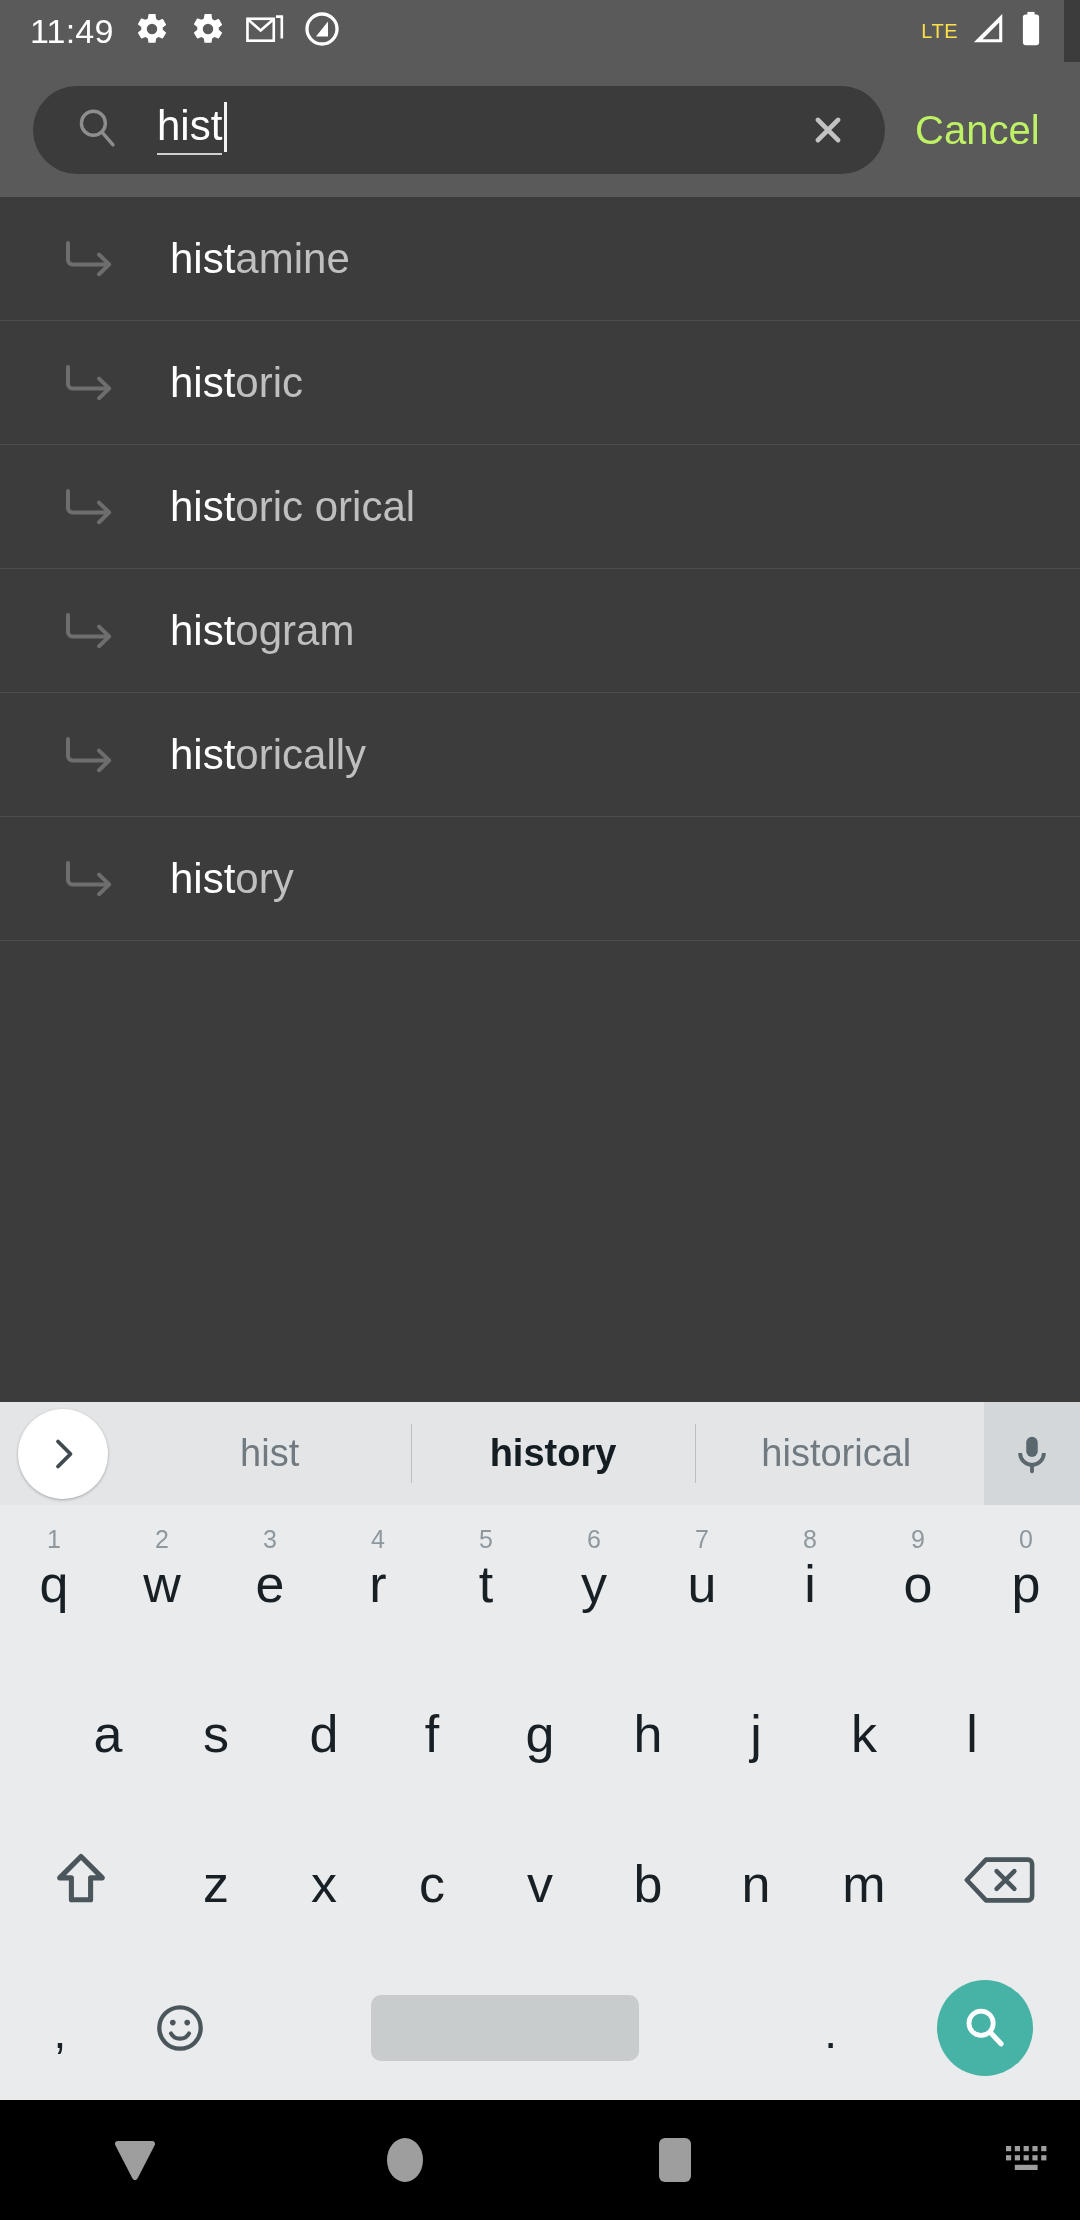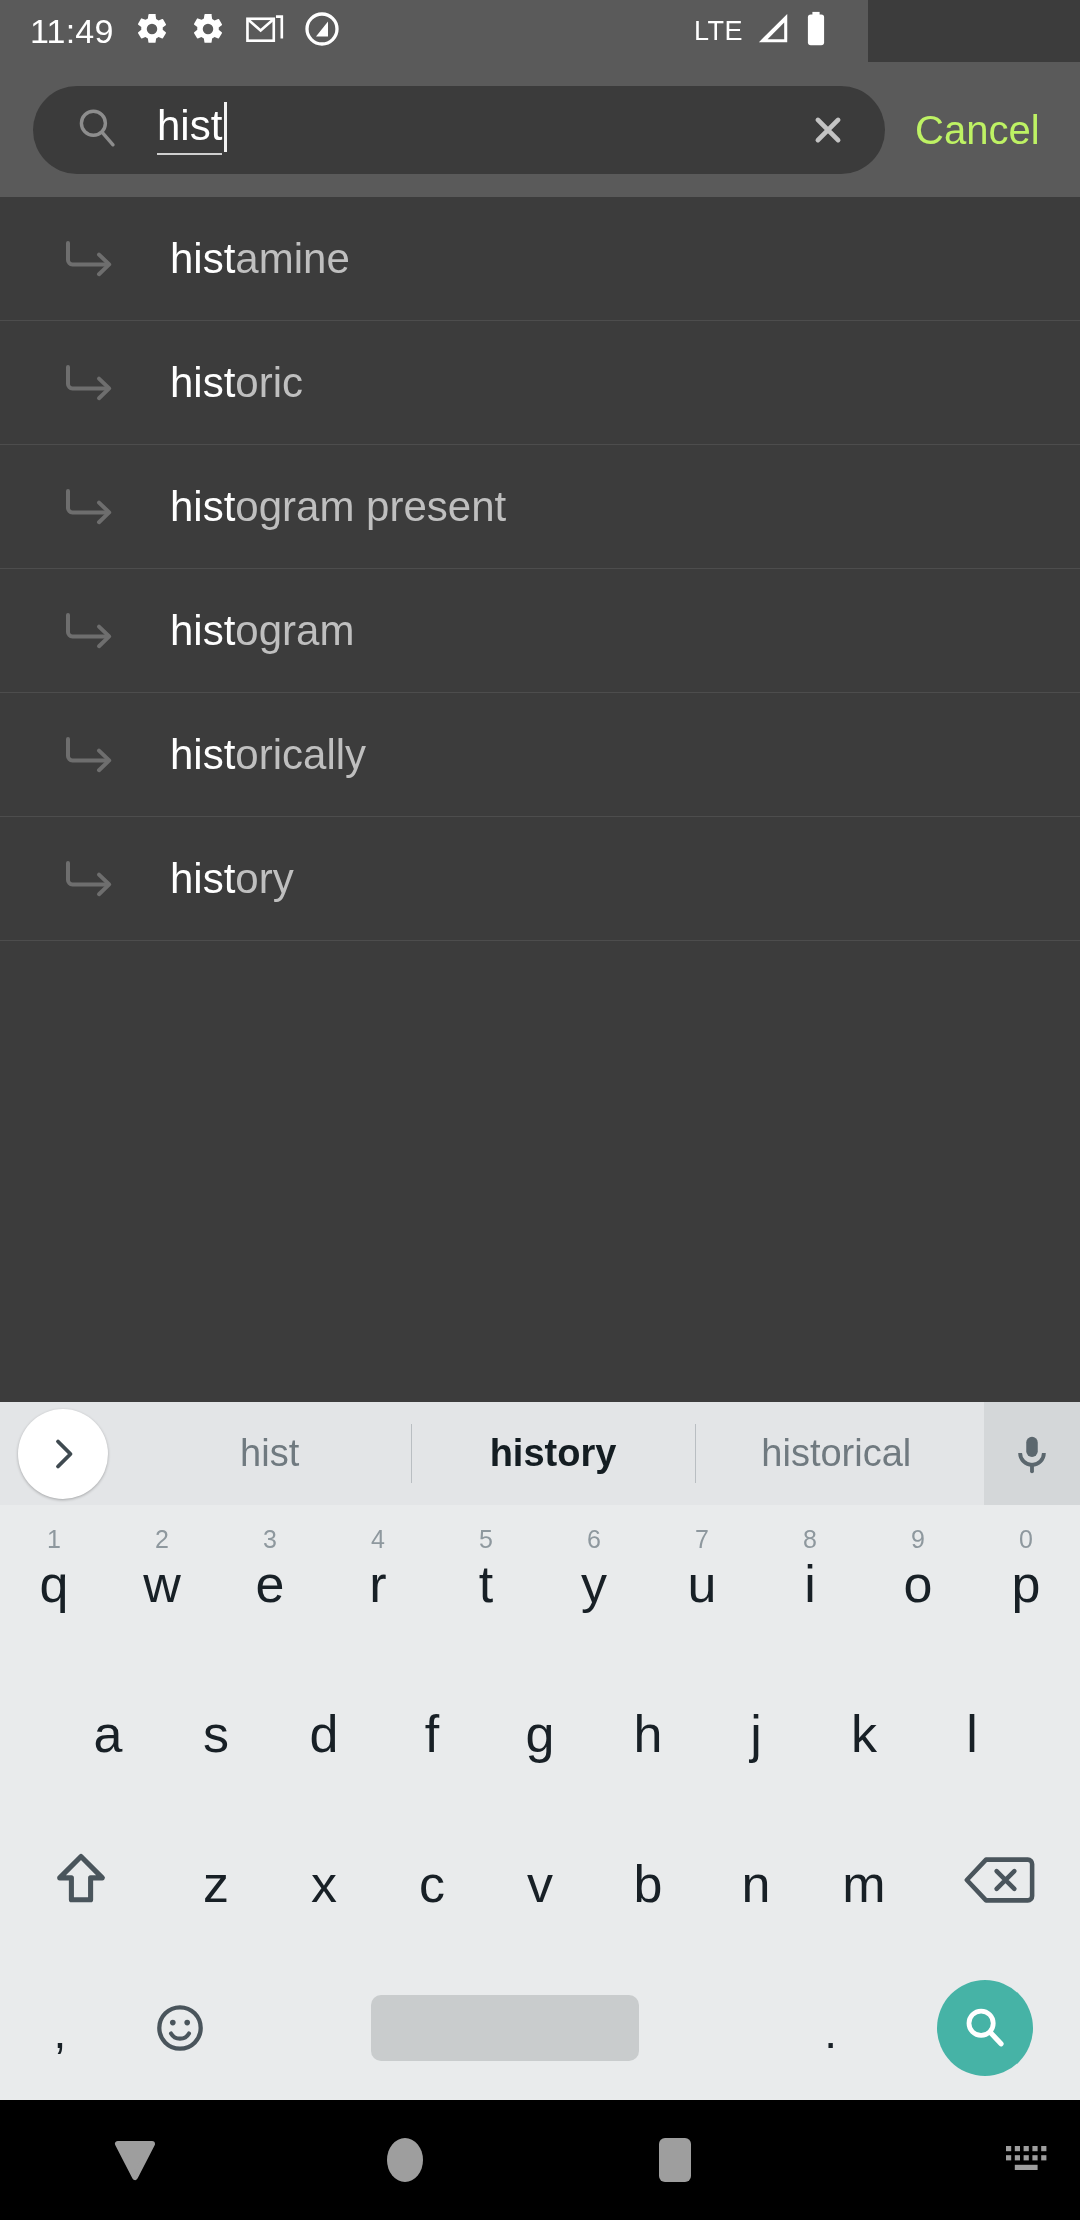--- a/index.html
+++ b/index.html
@@ -6,29 +6,29 @@
   html,body { width:1080px; height:2220px; overflow:hidden; }
   body {
     font-family:"Liberation Sans", sans-serif;
     background:#3c3c3c;
     -webkit-font-smoothing:antialiased;
   }
   #screen { position:relative; width:1080px; height:2220px; }
 
   
   #status-bar {
-    position:absolute; left:0; top:0; width:868px; height:62px;
+    position:absolute; left:0; top:0; width:1064px; height:62px;
     background:#5a5a5a; display:flex; align-items:center;
-    padding:0 41px 0 30px;
+    padding:0 22px 0 30px;
   }
   #status-left { display:flex; align-items:center; gap:20px; }
   .st-time { color:#ffffff; font-size:34px; letter-spacing:.2px; line-height:1; }
   .st-ico { display:block; }
   #status-right { margin-left:auto; display:flex; align-items:center; gap:12px; }
-  .lte-txt { color:#ffffff; font-size:27px; letter-spacing:.5px; }
+  .lte-txt { color:#fde047; font-size:20px; letter-spacing:.5px; }
 
   
   #search-header {
     position:absolute; left:0; top:62px; width:1080px; height:135px;
     background:#5a5a5a; display:flex; align-items:center;
   }
   #search-pill {
     position:relative; margin-left:33px; width:852px; height:88px;
     background:#3b3b3b; border-radius:44px;
     display:flex; align-items:center; padding:0 22px 0 40px;
@@ -237,21 +237,21 @@
       <span class="s-label"><span class="pfx">hist</span><span>oric</span></span>
     </div>
 
     <div class="s-row">
       <span class="s-arrow">
         <svg width="56" height="44" viewBox="0 0 28 22">
           <path d="M3 3 V11.5 a2.2 2.2 0 0 0 2.2 2.2 H23" fill="none" stroke="#6e6e6e" stroke-width="2" stroke-linecap="round"></path>
           <path d="M18.5 8.8 L23.6 13.7 L18.5 18.6" fill="none" stroke="#6e6e6e" stroke-width="2" stroke-linecap="round" stroke-linejoin="round"></path>
         </svg>
       </span>
-      <span class="s-label"><span class="pfx">hist</span><span>ogram present</span></span>
+      <span class="s-label"><span class="pfx">hist</span><span>oric orical</span></span>
     </div>
 
     <div class="s-row">
       <span class="s-arrow">
         <svg width="56" height="44" viewBox="0 0 28 22">
           <path d="M3 3 V11.5 a2.2 2.2 0 0 0 2.2 2.2 H23" fill="none" stroke="#6e6e6e" stroke-width="2" stroke-linecap="round"></path>
           <path d="M18.5 8.8 L23.6 13.7 L18.5 18.6" fill="none" stroke="#6e6e6e" stroke-width="2" stroke-linecap="round" stroke-linejoin="round"></path>
         </svg>
       </span>
       <span class="s-label"><span class="pfx">hist</span><span>ogram</span></span>

